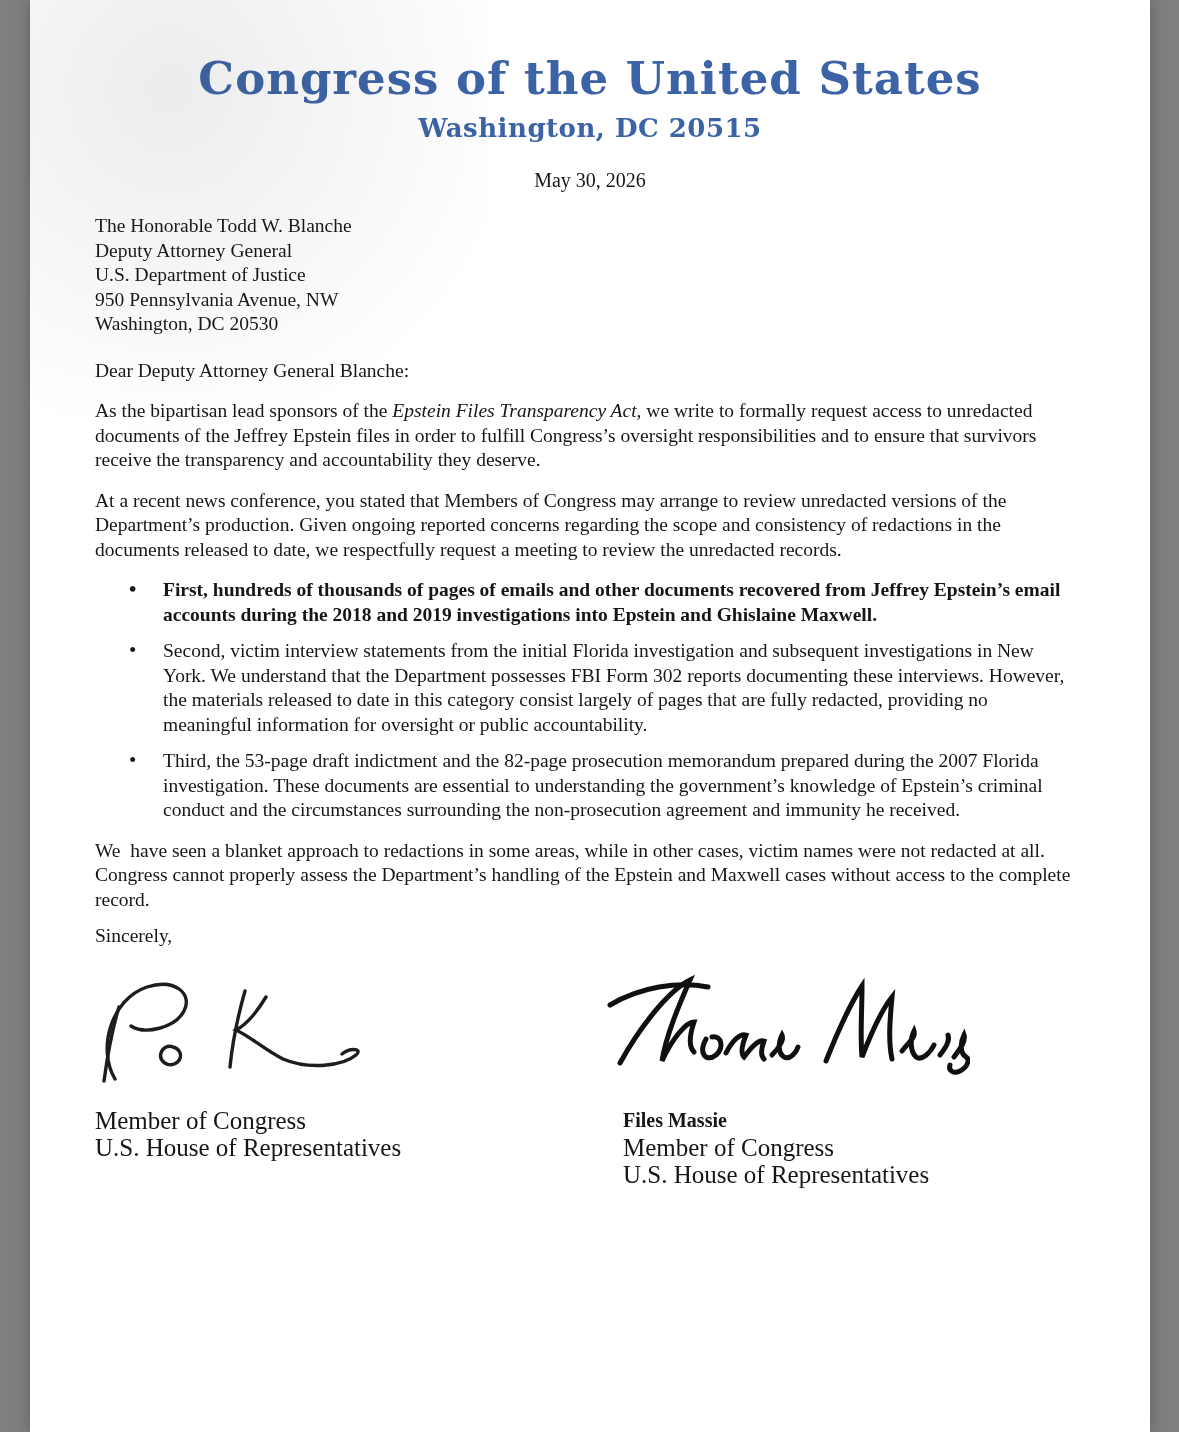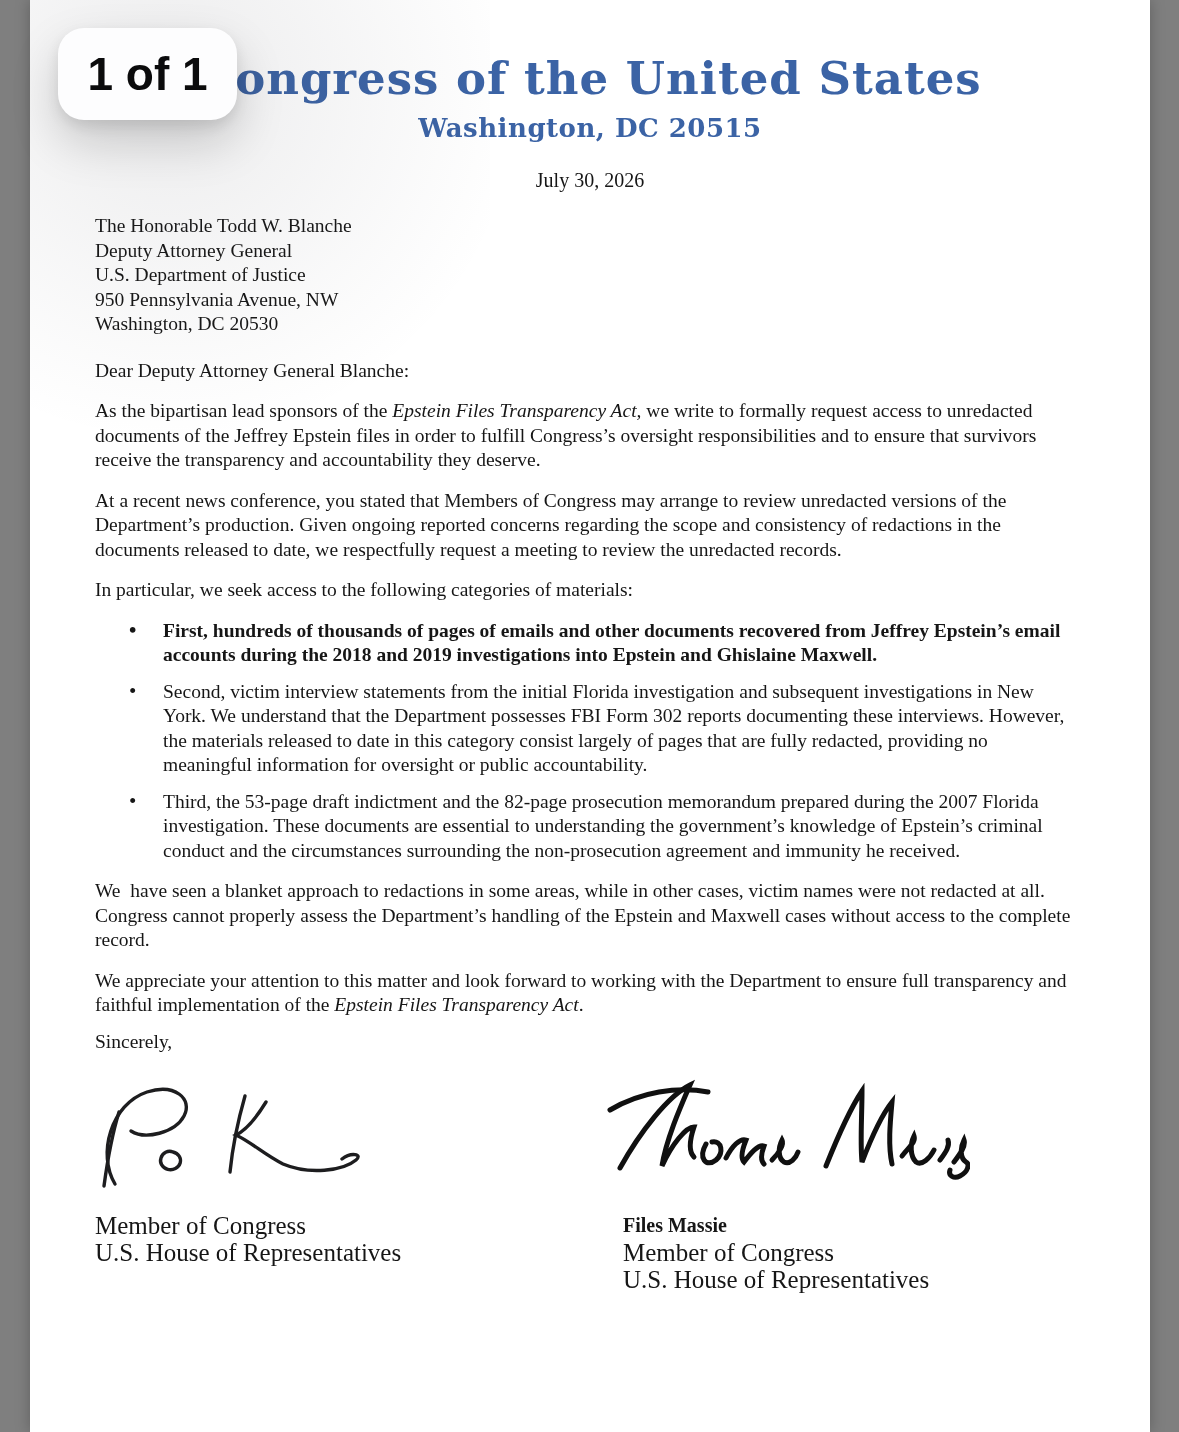--- a/index.html
+++ b/index.html
@@ -69,55 +69,50 @@
   .name-block{ line-height:27px; }
   .name-block .sig-name{ font-weight:bold;font-size:20px; }
   .name-block div{ font-size:25px; }
   .col-left{ width:528px; }
 </style>
 </head>
 <body>
 
 <div class="page">
 
-  <div class="page-badge">
-    <span>1 of 1</span>
-  </div>
 
   <div class="letterhead">
     <div class="lh-title">Congress of the United States</div>
     <div class="lh-sub">Washington, DC 20515</div>
   </div>
 
-  <div class="date-line">July 30, 2026</div>
+  <div class="date-line">May 30, 2026</div>
 
   <div class="content">
 
     <div>
       <div class="addr-line">The Honorable Todd W. Blanche</div>
       <div class="addr-line">Deputy Attorney General</div>
       <div class="addr-line">U.S. Department of Justice</div>
       <div class="addr-line">950 Pennsylvania Avenue, NW</div>
       <div class="addr-line">Washington, DC 20530</div>
     </div>
 
     <div class="salutation">Dear Deputy Attorney General Blanche:</div>
 
     <p class="para"><span>As the bipartisan lead sponsors of the </span><em>Epstein Files Transparency Act,</em><span> we write to formally request access to unredacted documents of the Jeffrey Epstein files in order to fulfill Congress’s oversight responsibilities and to ensure that survivors receive the transparency and accountability they deserve.</span></p>
     <p class="para"><span>At a recent news conference, you stated that Members of Congress may arrange to review unredacted versions of the Department’s production. Given ongoing reported concerns regarding the scope and consistency of redactions in the documents released to date, we respectfully request a meeting to review the unredacted records.</span></p>
-    <p class="para"><span>In particular, we seek access to the following categories of materials:</span></p>
 
     <ul class="bullets">
       <li>First, hundreds of thousands of pages of emails and other documents recovered from Jeffrey Epstein’s email accounts during the 2018 and 2019 investigations into Epstein and Ghislaine Maxwell.</li>
       <li>Second, victim interview statements from the initial Florida investigation and subsequent investigations in New York. We understand that the Department possesses FBI Form 302 reports documenting these interviews. However, the materials released to date in this category consist largely of pages that are fully redacted, providing no meaningful information for oversight or public accountability.</li>
       <li>Third, the 53-page draft indictment and the 82-page prosecution memorandum prepared during the 2007 Florida investigation. These documents are essential to understanding the government’s knowledge of Epstein’s criminal conduct and the circumstances surrounding the non-prosecution agreement and immunity he received.</li>
     </ul>
 
     <p class="para"><span>We  have seen a blanket approach to redactions in some areas, while in other cases, victim names were not redacted at all. Congress cannot properly assess the Department’s handling of the Epstein and Maxwell cases without access to the complete record.</span></p>
-    <p class="para"><span>We appreciate your attention to this matter and look forward to working with the Department to ensure full transparency and faithful implementation of the </span><em>Epstein Files Transparency Act</em><span>.</span></p>
 
     <div class="valediction para">Sincerely,</div>
 
     <div class="sig-row">
       <div class="sig-left">
         <svg viewBox="0 0 285 118" fill="none" stroke="#1d1d1f" stroke-width="3.4" stroke-linecap="round">
           <path d="M20,112 C2,82 16,32 52,20 C80,11 98,27 89,44 C80,61 50,68 36,59"></path>
           <path d="M24,40 C16,66 12,92 9,114"></path>
           <path d="M66,86 a10,9 0 1 0 12,-6 a9,9 0 0 0 -12,6"></path>
           <path d="M150,24 C142,52 137,80 135,100"></path>

